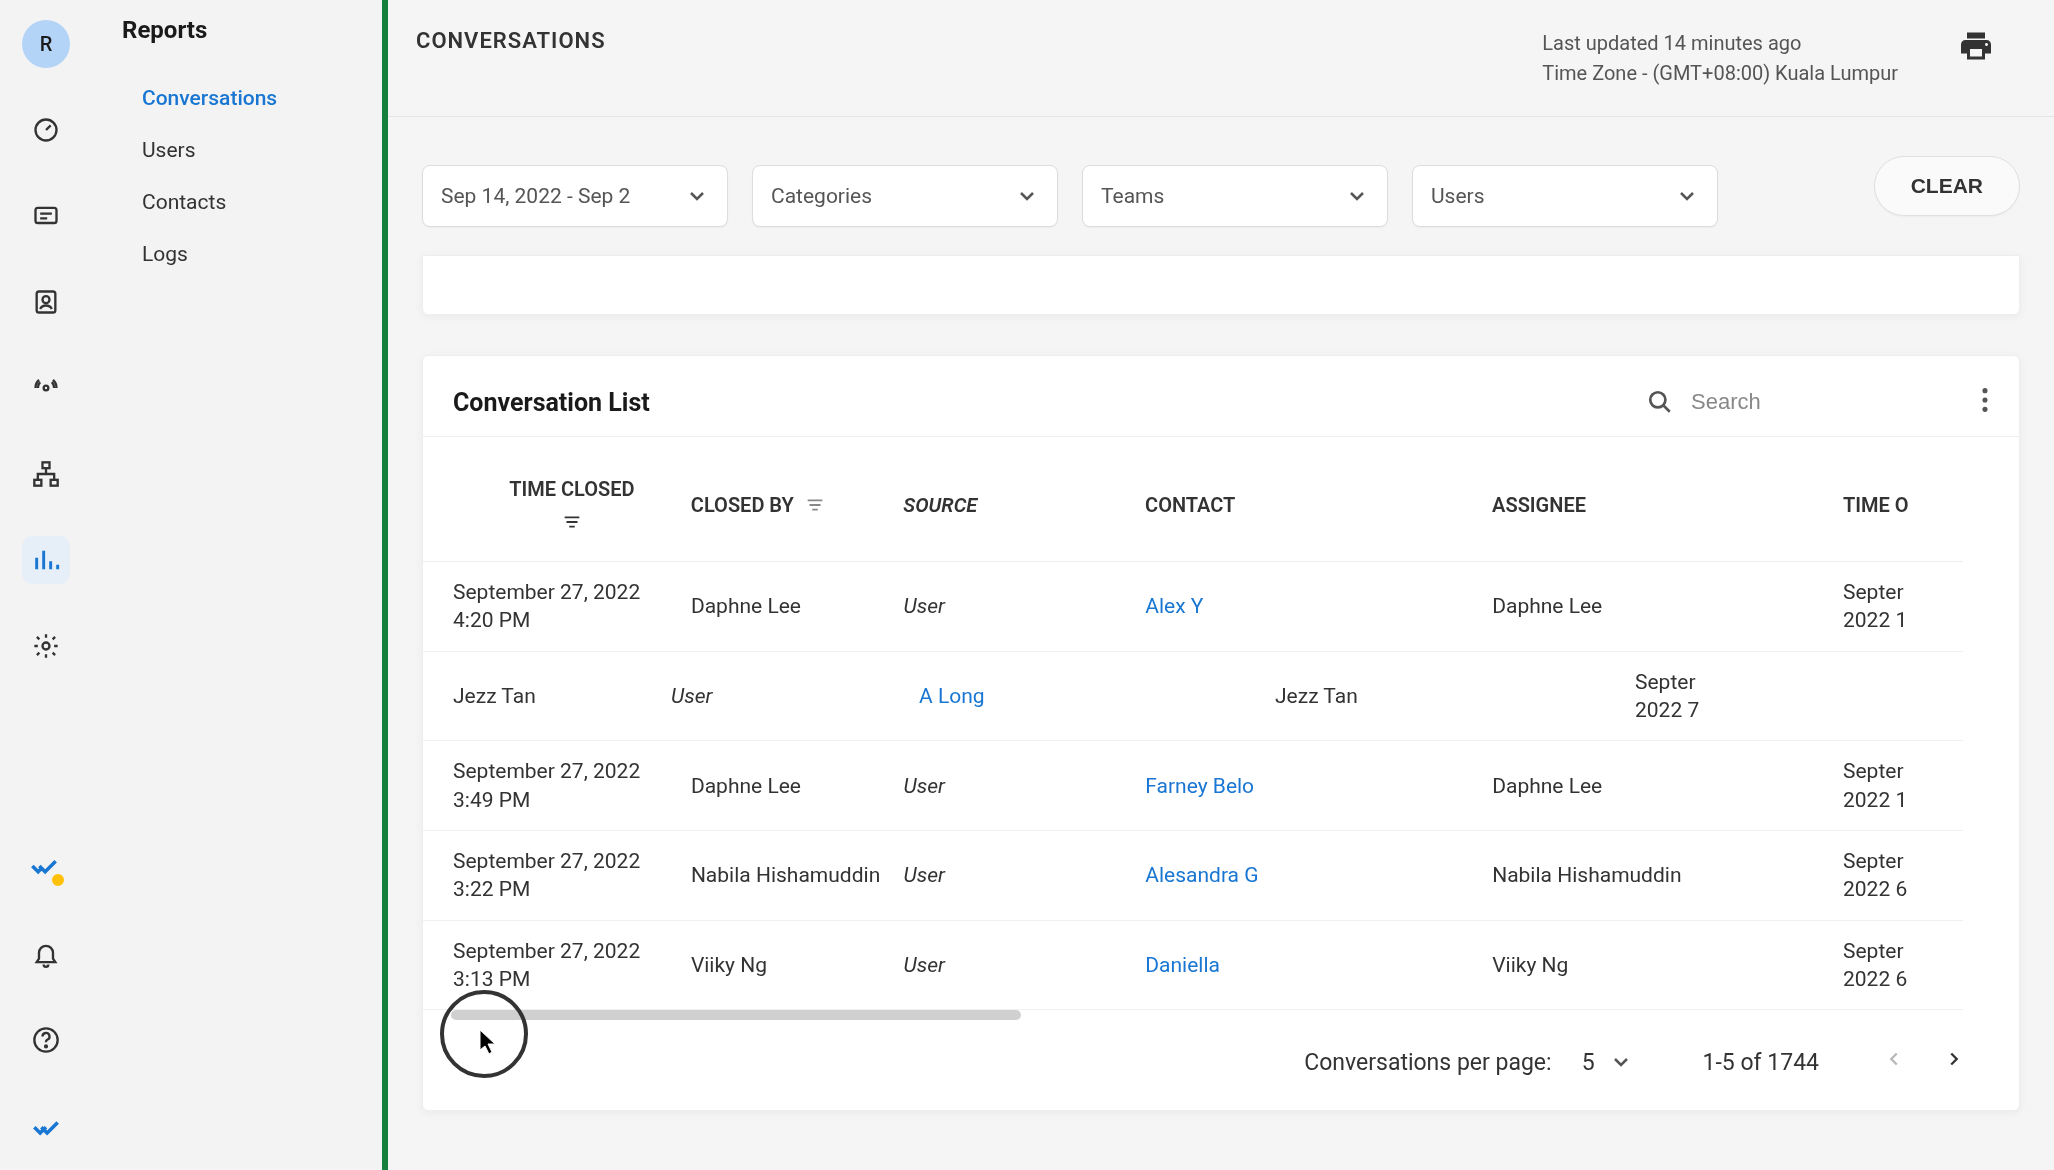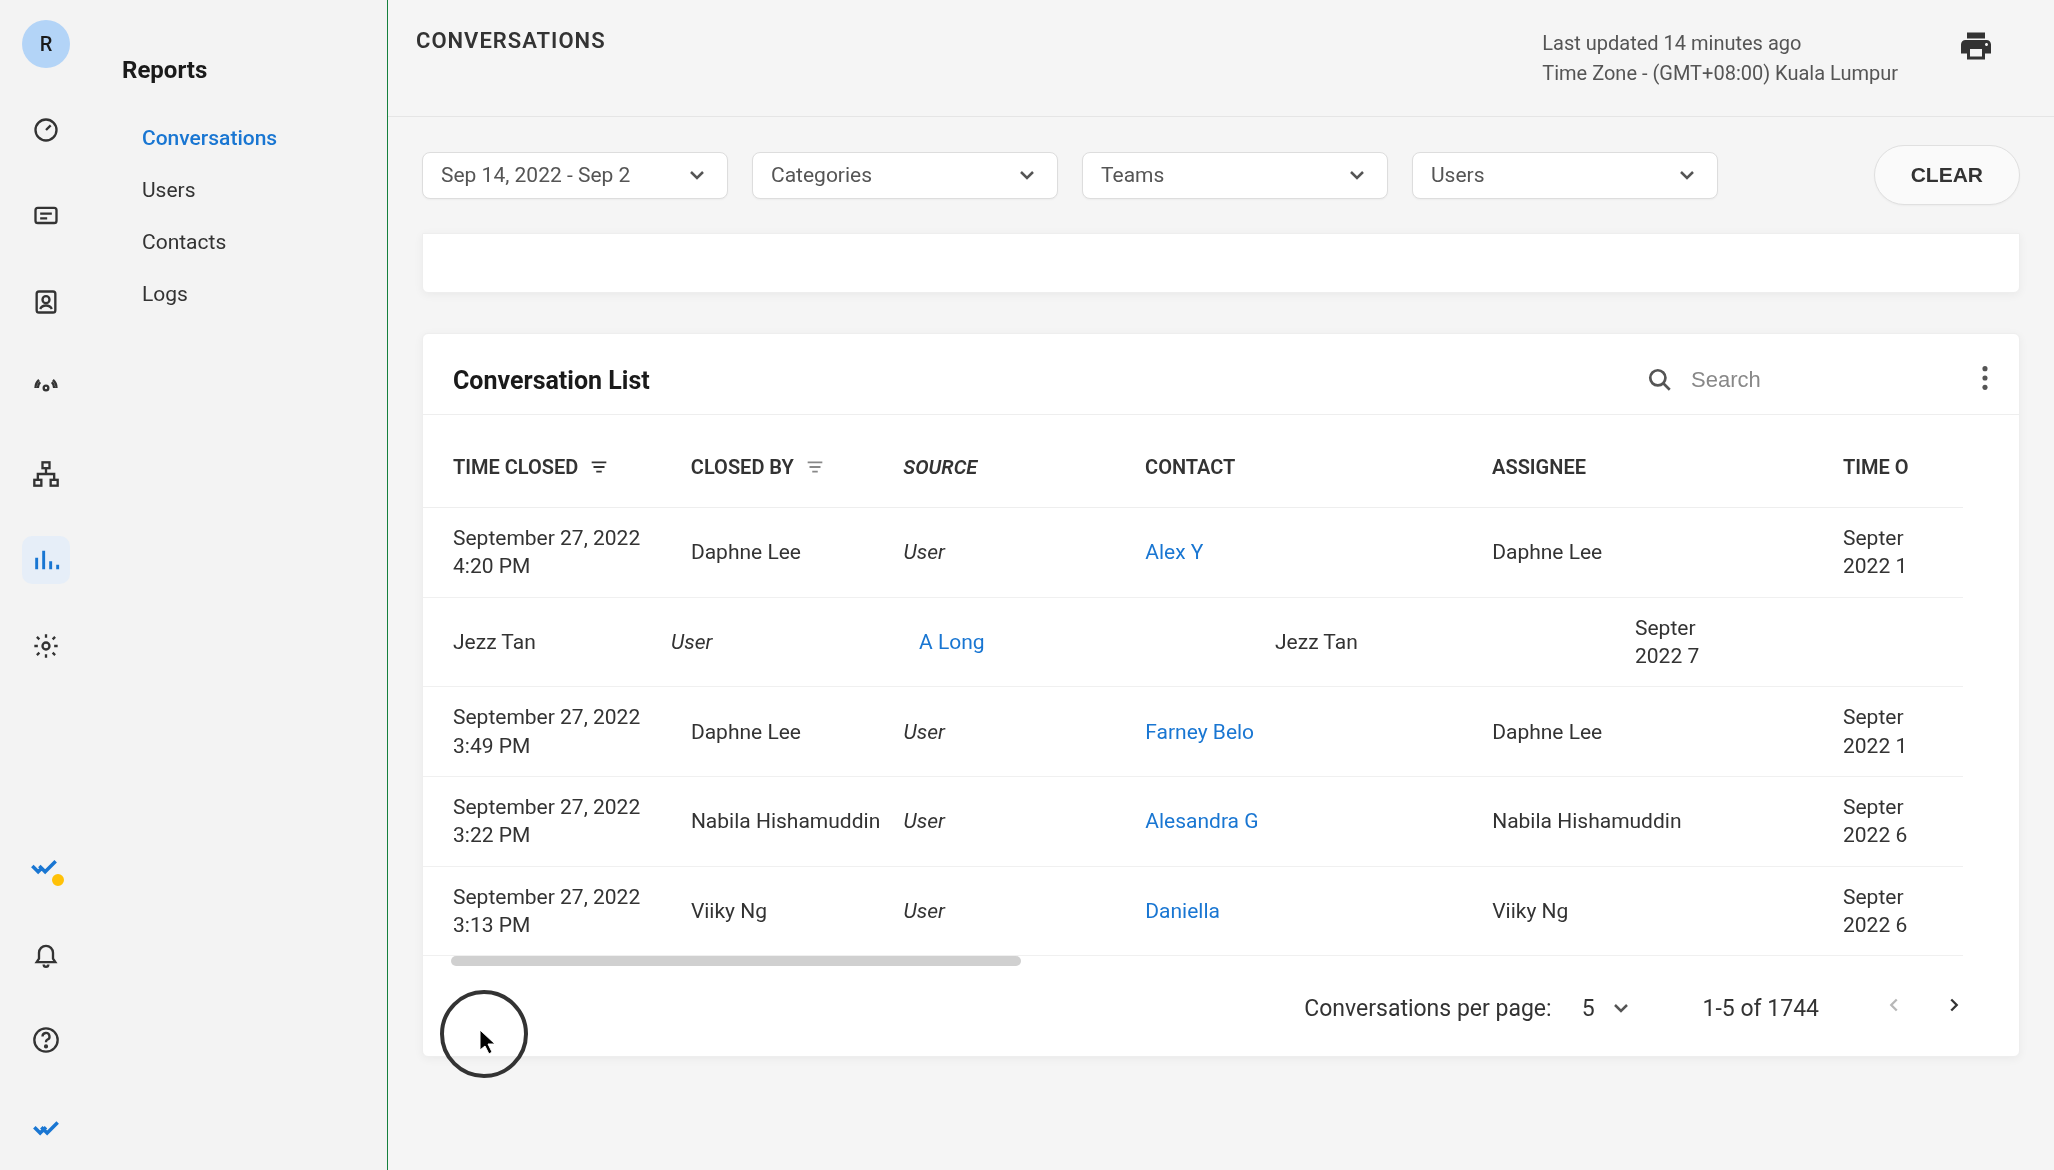--- a/index.html
+++ b/index.html
@@ -7,34 +7,34 @@
 
 .nav-rail { position: absolute; left: 0; top: 0; width: 92px; height: 100%; background: #f3f3f3; display: flex; flex-direction: column; align-items: center; padding-top: 20px; gap: 38px; z-index: 10; }
 .avatar { width: 48px; height: 48px; border-radius: 50%; background: #b3d4f7; color: #1a1a1a; display: flex; align-items: center; justify-content: center; font-size: 20px; font-weight: 500; }
 .rail-icon { width: 48px; height: 48px; display: flex; align-items: center; justify-content: center; border-radius: 10px; cursor: pointer; color: #333; }
 .rail-icon.active { background: #e6eef8; color: #1976d2; }
 .rail-icon svg { width: 28px; height: 28px; }
 .rail-spacer { flex: 1; }
 .rail-logo { width: 32px; height: 32px; position: relative; }
 .rail-logo::after { content: ""; position: absolute; right: -4px; bottom: -4px; width: 12px; height: 12px; background: #ffc107; border-radius: 50%; border: 2px solid #f3f3f3; }
 
-.sidebar { position: absolute; left: 92px; top: 0; width: 296px; height: 100%; background: #f3f3f3; border-right: 1px solid #15803d; padding: 56px 0 0 30px; z-index: 5; }
+.sidebar { position: absolute; left: 92px; top: 0; width: 296px; height: 100%; background: #f3f3f3; border-right: 6px solid #15803d; padding: 16px 0 0 30px; z-index: 5; }
 .sidebar h1 { font-size: 24px; font-weight: 700; margin-bottom: 28px; }
 .sidebar-item { padding: 14px 0 14px 20px; font-size: 21px; color: #333; cursor: pointer; }
 .sidebar-item.active { color: #1976d2; font-weight: 500; }
 
 .main { position: absolute; left: 388px; top: 0; right: 0; height: 100%; background: #f5f5f5; }
 
 .header { display: flex; align-items: flex-start; padding: 28px 60px 28px 28px; border-bottom: 1px solid #e5e5e5; }
 .header-title { font-size: 22px; font-weight: 600; letter-spacing: 1px; color: #333; }
 .header-meta { margin-left: auto; text-align: left; font-size: 20px; color: #555; line-height: 1.5; }
 .print-btn { margin-left: 60px; cursor: pointer; }
 
 .filters { display: flex; gap: 24px; padding: 28px 34px; align-items: center; }
-.filter-select { background: #fff; border: 1px solid #ddd; border-radius: 8px; height: 47px; padding: 0 18px; display: flex; align-items: center; font-size: 21px; color: #555; cursor: pointer; box-shadow: 0 1px 2px rgba(0,0,0,0.04); }
+.filter-select { background: #fff; border: 1px solid #ddd; border-radius: 8px; height: 62px; padding: 0 18px; display: flex; align-items: center; font-size: 21px; color: #555; cursor: pointer; box-shadow: 0 1px 2px rgba(0,0,0,0.04); margin-top: 20px; }
 .filter-select.date { width: 306px; }
 .filter-select.cat { width: 306px; }
 .filter-select.teams { width: 306px; }
 .filter-select.users { width: 306px; }
 .filter-select .label { flex: 1; white-space: nowrap; overflow: hidden; text-overflow: ellipsis; }
 .clear-btn { margin-left: auto; background: #fafafa; border: 1px solid #e0e0e0; border-radius: 999px; height: 60px; padding: 0 36px; font-size: 21px; font-weight: 600; color: #333; cursor: pointer; box-shadow: 0 1px 2px rgba(0,0,0,0.04); }
 
 .spacer-card { margin: 0 34px 40px 34px; height: 60px; background: #fff; border: 1px solid #eee; border-bottom-left-radius: 6px; border-bottom-right-radius: 6px; box-shadow: 0 2px 10px rgba(0,0,0,0.05); }
 
 .card { margin: 0 34px; background: #fff; border: 1px solid #eee; border-radius: 6px; box-shadow: 0 2px 10px rgba(0,0,0,0.05); overflow: hidden; }
@@ -43,21 +43,21 @@
 .search-area { margin-left: auto; display: flex; align-items: center; gap: 18px; }
 .search-input { border: none; font-size: 22px; color: #333; outline: none; width: 260px; }
 .search-input::placeholder { color: #888; }
 .more-btn { margin-left: 30px; cursor: pointer; }
 
 .table-wrap { overflow-x: hidden; position: relative; }
 .table { width: 1540px; }
 .thead { display: flex; padding: 40px 0 28px 30px; border-bottom: 1px solid #eee; }
 .th { font-size: 20px; font-weight: 600; color: #333; display: flex; align-items: center; gap: 10px; }
 .th.sortable svg { width: 22px; height: 22px; }
-.col-time { width: 244px; }
+.col-time { width: 244px; flex-direction: column; }
 .col-closed { width: 218px; }
 .col-source { width: 248px; font-style: italic; }
 .col-contact { width: 356px; }
 .col-assignee { width: 360px; }
 .col-time2 { width: 120px; flex-shrink: 0; }
 
 .tr { display: flex; padding: 16px 0 16px 30px; border-bottom: 1px solid #f0f0f0; align-items: center; min-height: 86px; }
 .td { font-size: 21px; color: #333; padding-right: 14px; }
 .td.link { color: #1976d2; cursor: pointer; }
 .td.col-time, .td.col-time2 { line-height: 1.35; }

